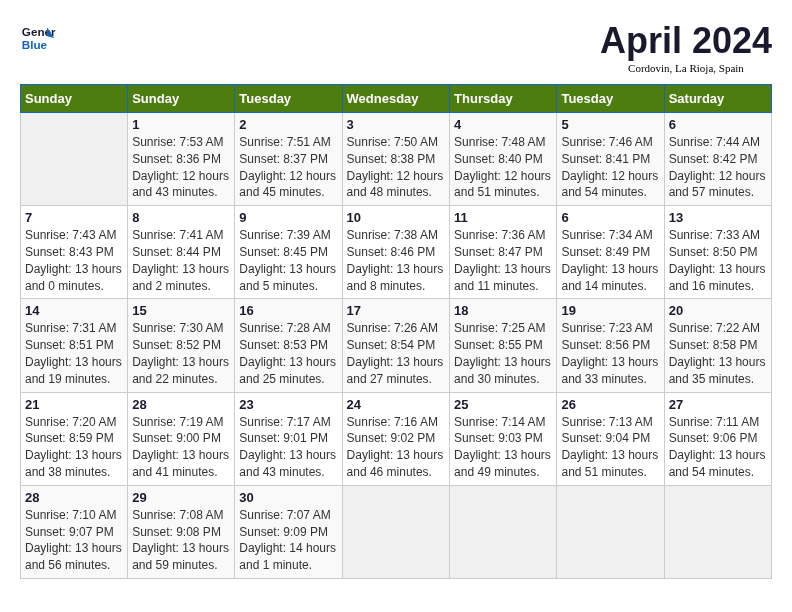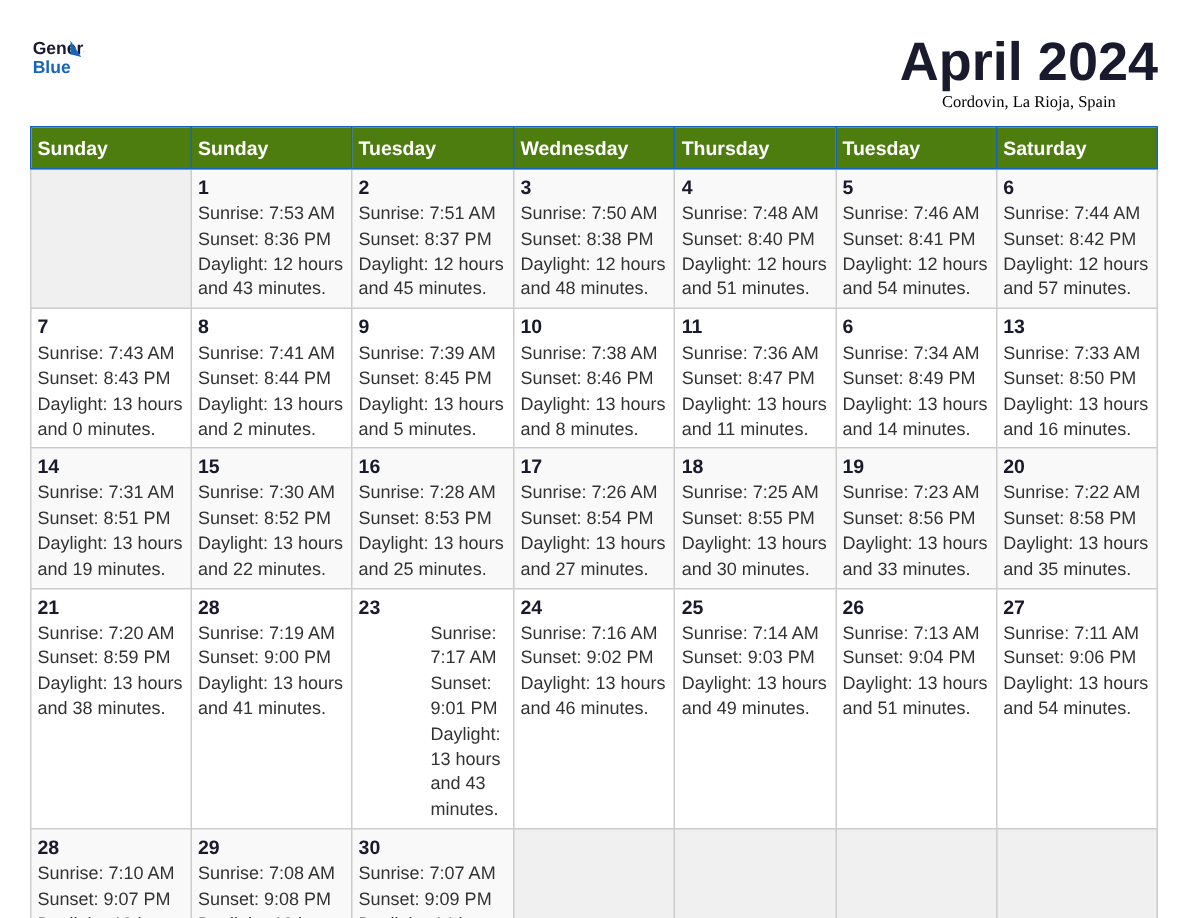--- a/index.html
+++ b/index.html
@@ -265,21 +265,21 @@
         </td>
         <td>
           <span class="day-num">28</span>
           <div class="day-info" style="white-space: pre-line;">Sunrise: 7:19 AM
 Sunset: 9:00 PM
 Daylight: 13 hours
 and 41 minutes.</div>
         </td>
         <td>
           <span class="day-num">23</span>
-          <div class="day-info" style="white-space: pre-line; margin-left: 48px;">Sunrise: 7:17 AM
+          <div class="day-info" style="white-space: pre-line;">Sunrise: 7:17 AM
 Sunset: 9:01 PM
 Daylight: 13 hours
 and 43 minutes.</div>
         </td>
         <td>
           <span class="day-num">24</span>
           <div class="day-info" style="white-space: pre-line;">Sunrise: 7:16 AM
 Sunset: 9:02 PM
 Daylight: 13 hours
 and 46 minutes.</div>

